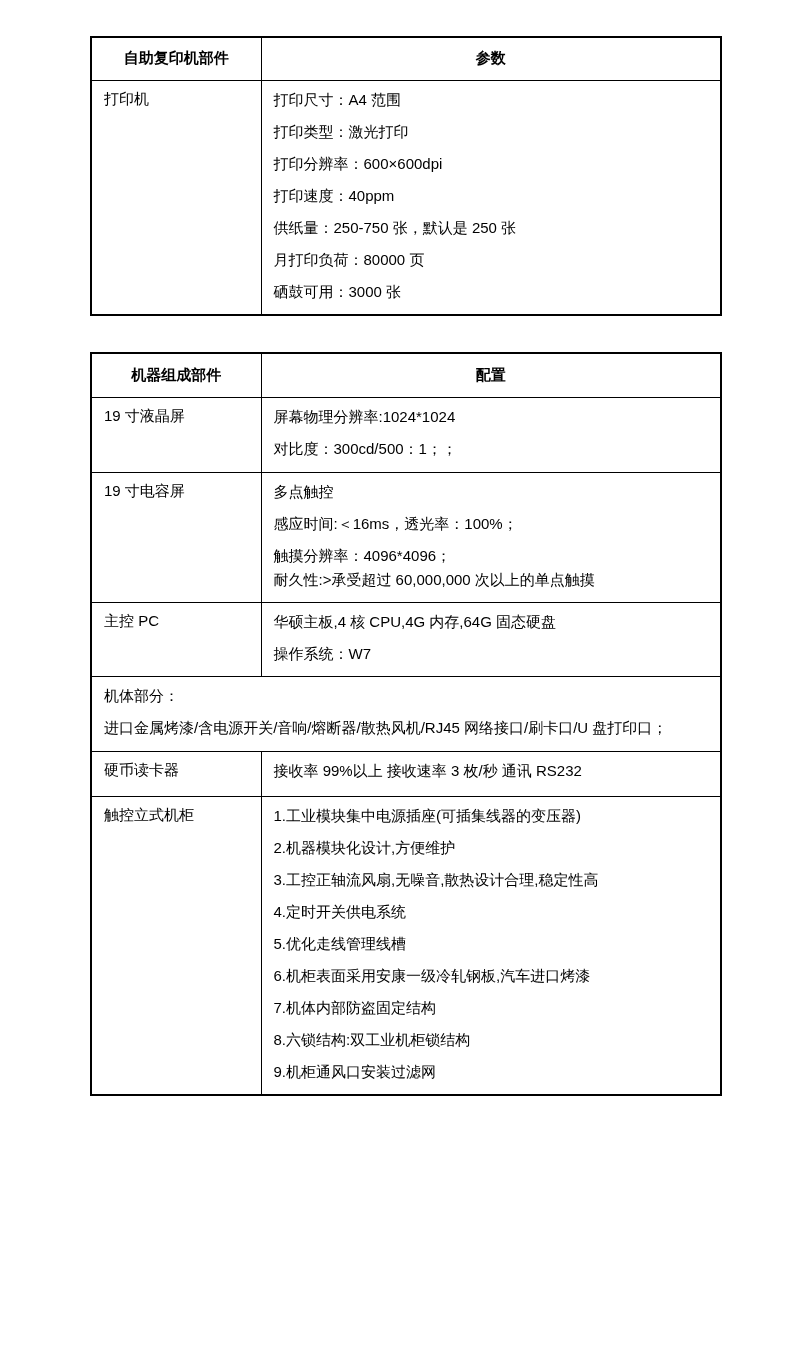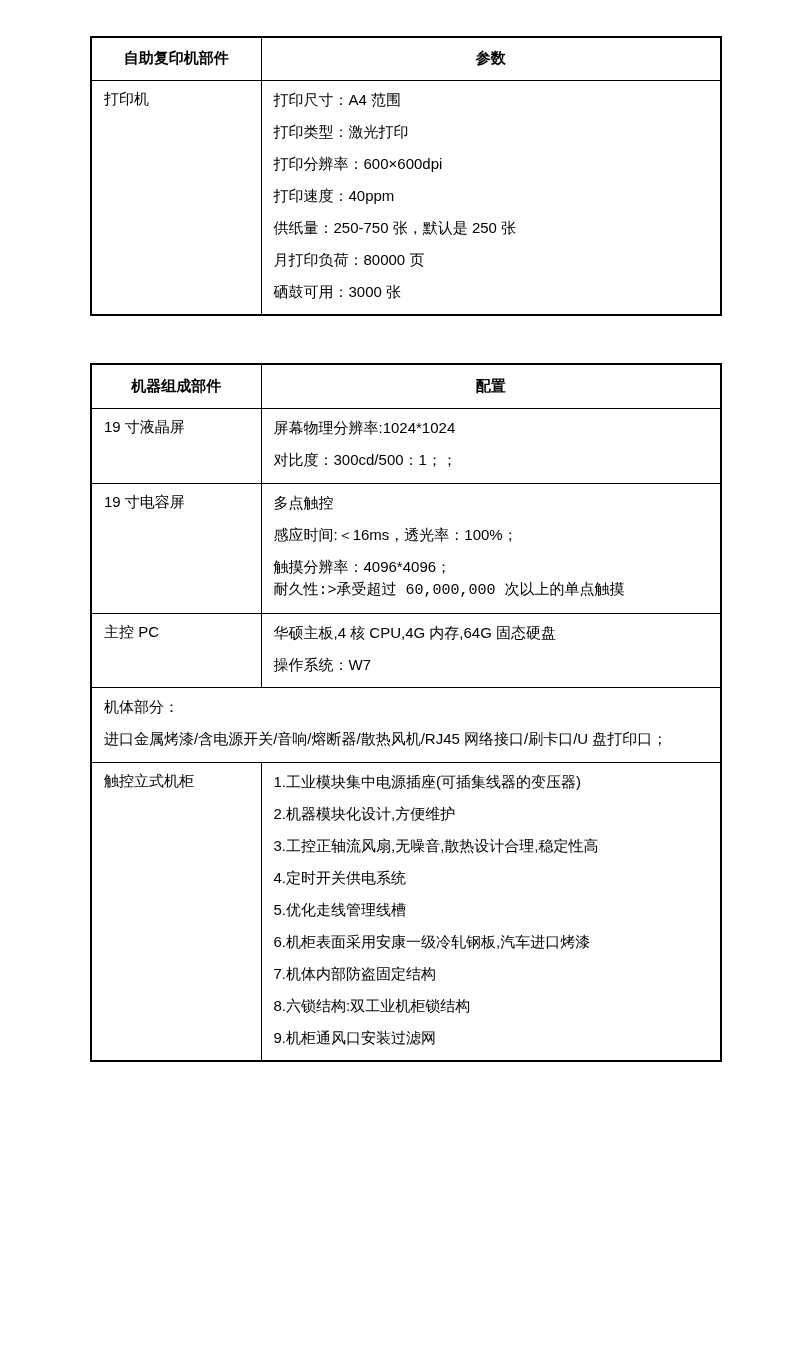--- a/index.html
+++ b/index.html
@@ -21,42 +21,42 @@
     text-align: center;
     letter-spacing: 5px;
     color: #000000;
   }
   table.spec-table {
     width: 100%;
     border-collapse: collapse;
     table-layout: fixed;
     border: 2px solid #000000;
   }
-  .table-block { margin-bottom: 47px; }
+  .table-block { margin-bottom: 36px; }
   .table-block:last-child { margin-bottom: 0; }
   col.c1 { width: 170px; }
   table.spec-table th {
     border: 1px solid #000000;
     font-size: 15px;
     font-weight: 700;
     text-align: center;
     vertical-align: middle;
     padding: 2px;
     color: #000000;
   }
   table.spec-table td {
     border: 1px solid #000000;
     vertical-align: top;
     text-align: left;
     padding: 9px 12px 0 12px;
     font-size: 15px;
     color: #000000;
   }
   p.line { margin: 0 0 12px 0; line-height: 20px; }
-  p.line.tight { margin-top: -8px; font-family: Liberation Mono, monospace; }
+  p.line.tight { margin-top: -8px; }
   p.line.bold { font-weight: 400; }
 </style>
 </head>
 <body>
 
 <div class="page">
   <div class="doc">
     <div class="table-block">
         <table class="spec-table">
           <colgroup>
@@ -120,20 +120,26 @@
                 <p class="line">华硕主板,4 核 CPU,4G 内存,64G 固态硬盘</p>
                 <p class="line">操作系统：W7</p>
               </td>
             </tr>
             <tr style="height: 75px;">
               <td colspan="2">
                 <p class="line bold">机体部分：</p>
                 <p class="line">进口金属烤漆/含电源开关/音响/熔断器/散热风机/RJ45 网络接口/刷卡口/U 盘打印口；</p>
               </td>
             </tr>
+            <tr style="height: 45px;">
+              <td>硬币读卡器</td>
+              <td>
+                <p class="line">接收率 99%以上 接收速率 3 枚/秒 通讯 RS232</p>
+              </td>
+            </tr>
             <tr style="height: 296px;">
               <td>触控立式机柜</td>
               <td>
                 <p class="line">1.工业模块集中电源插座(可插集线器的变压器)</p>
                 <p class="line">2.机器模块化设计,方便维护</p>
                 <p class="line">3.工控正轴流风扇,无噪音,散热设计合理,稳定性高</p>
                 <p class="line">4.定时开关供电系统</p>
                 <p class="line">5.优化走线管理线槽</p>
                 <p class="line">6.机柜表面采用安康一级冷轧钢板,汽车进口烤漆</p>
                 <p class="line">7.机体内部防盗固定结构</p>

